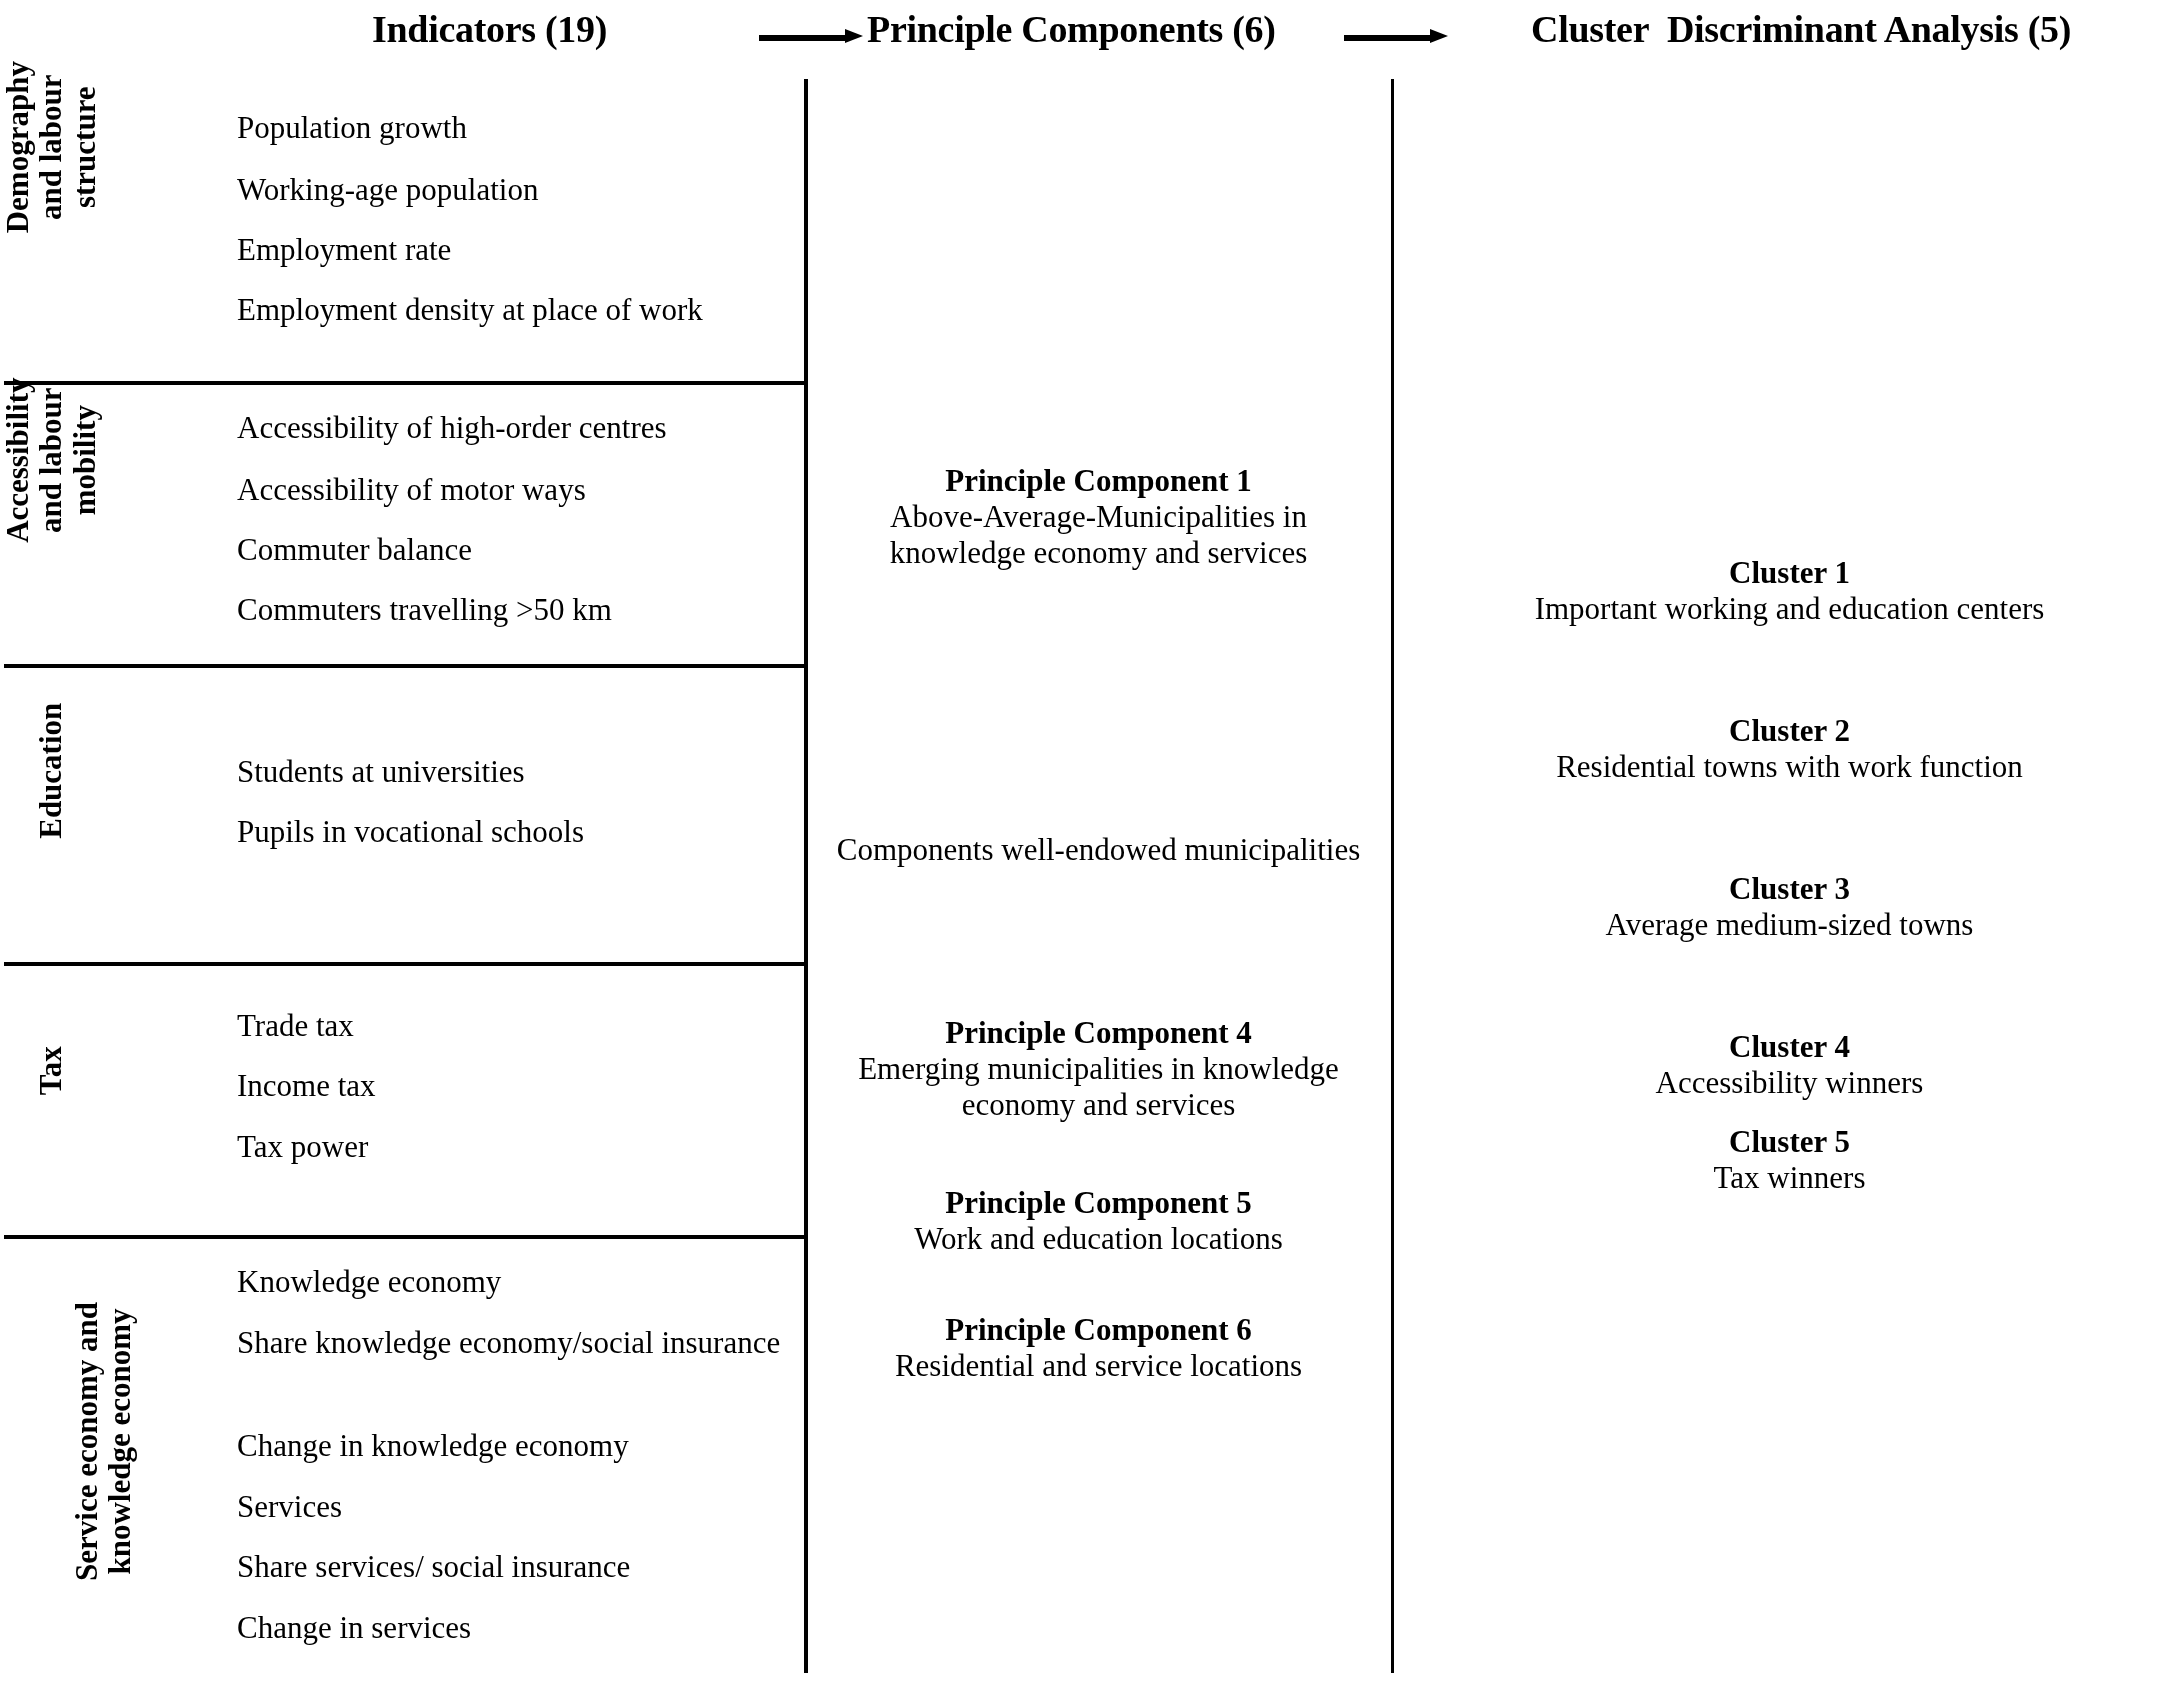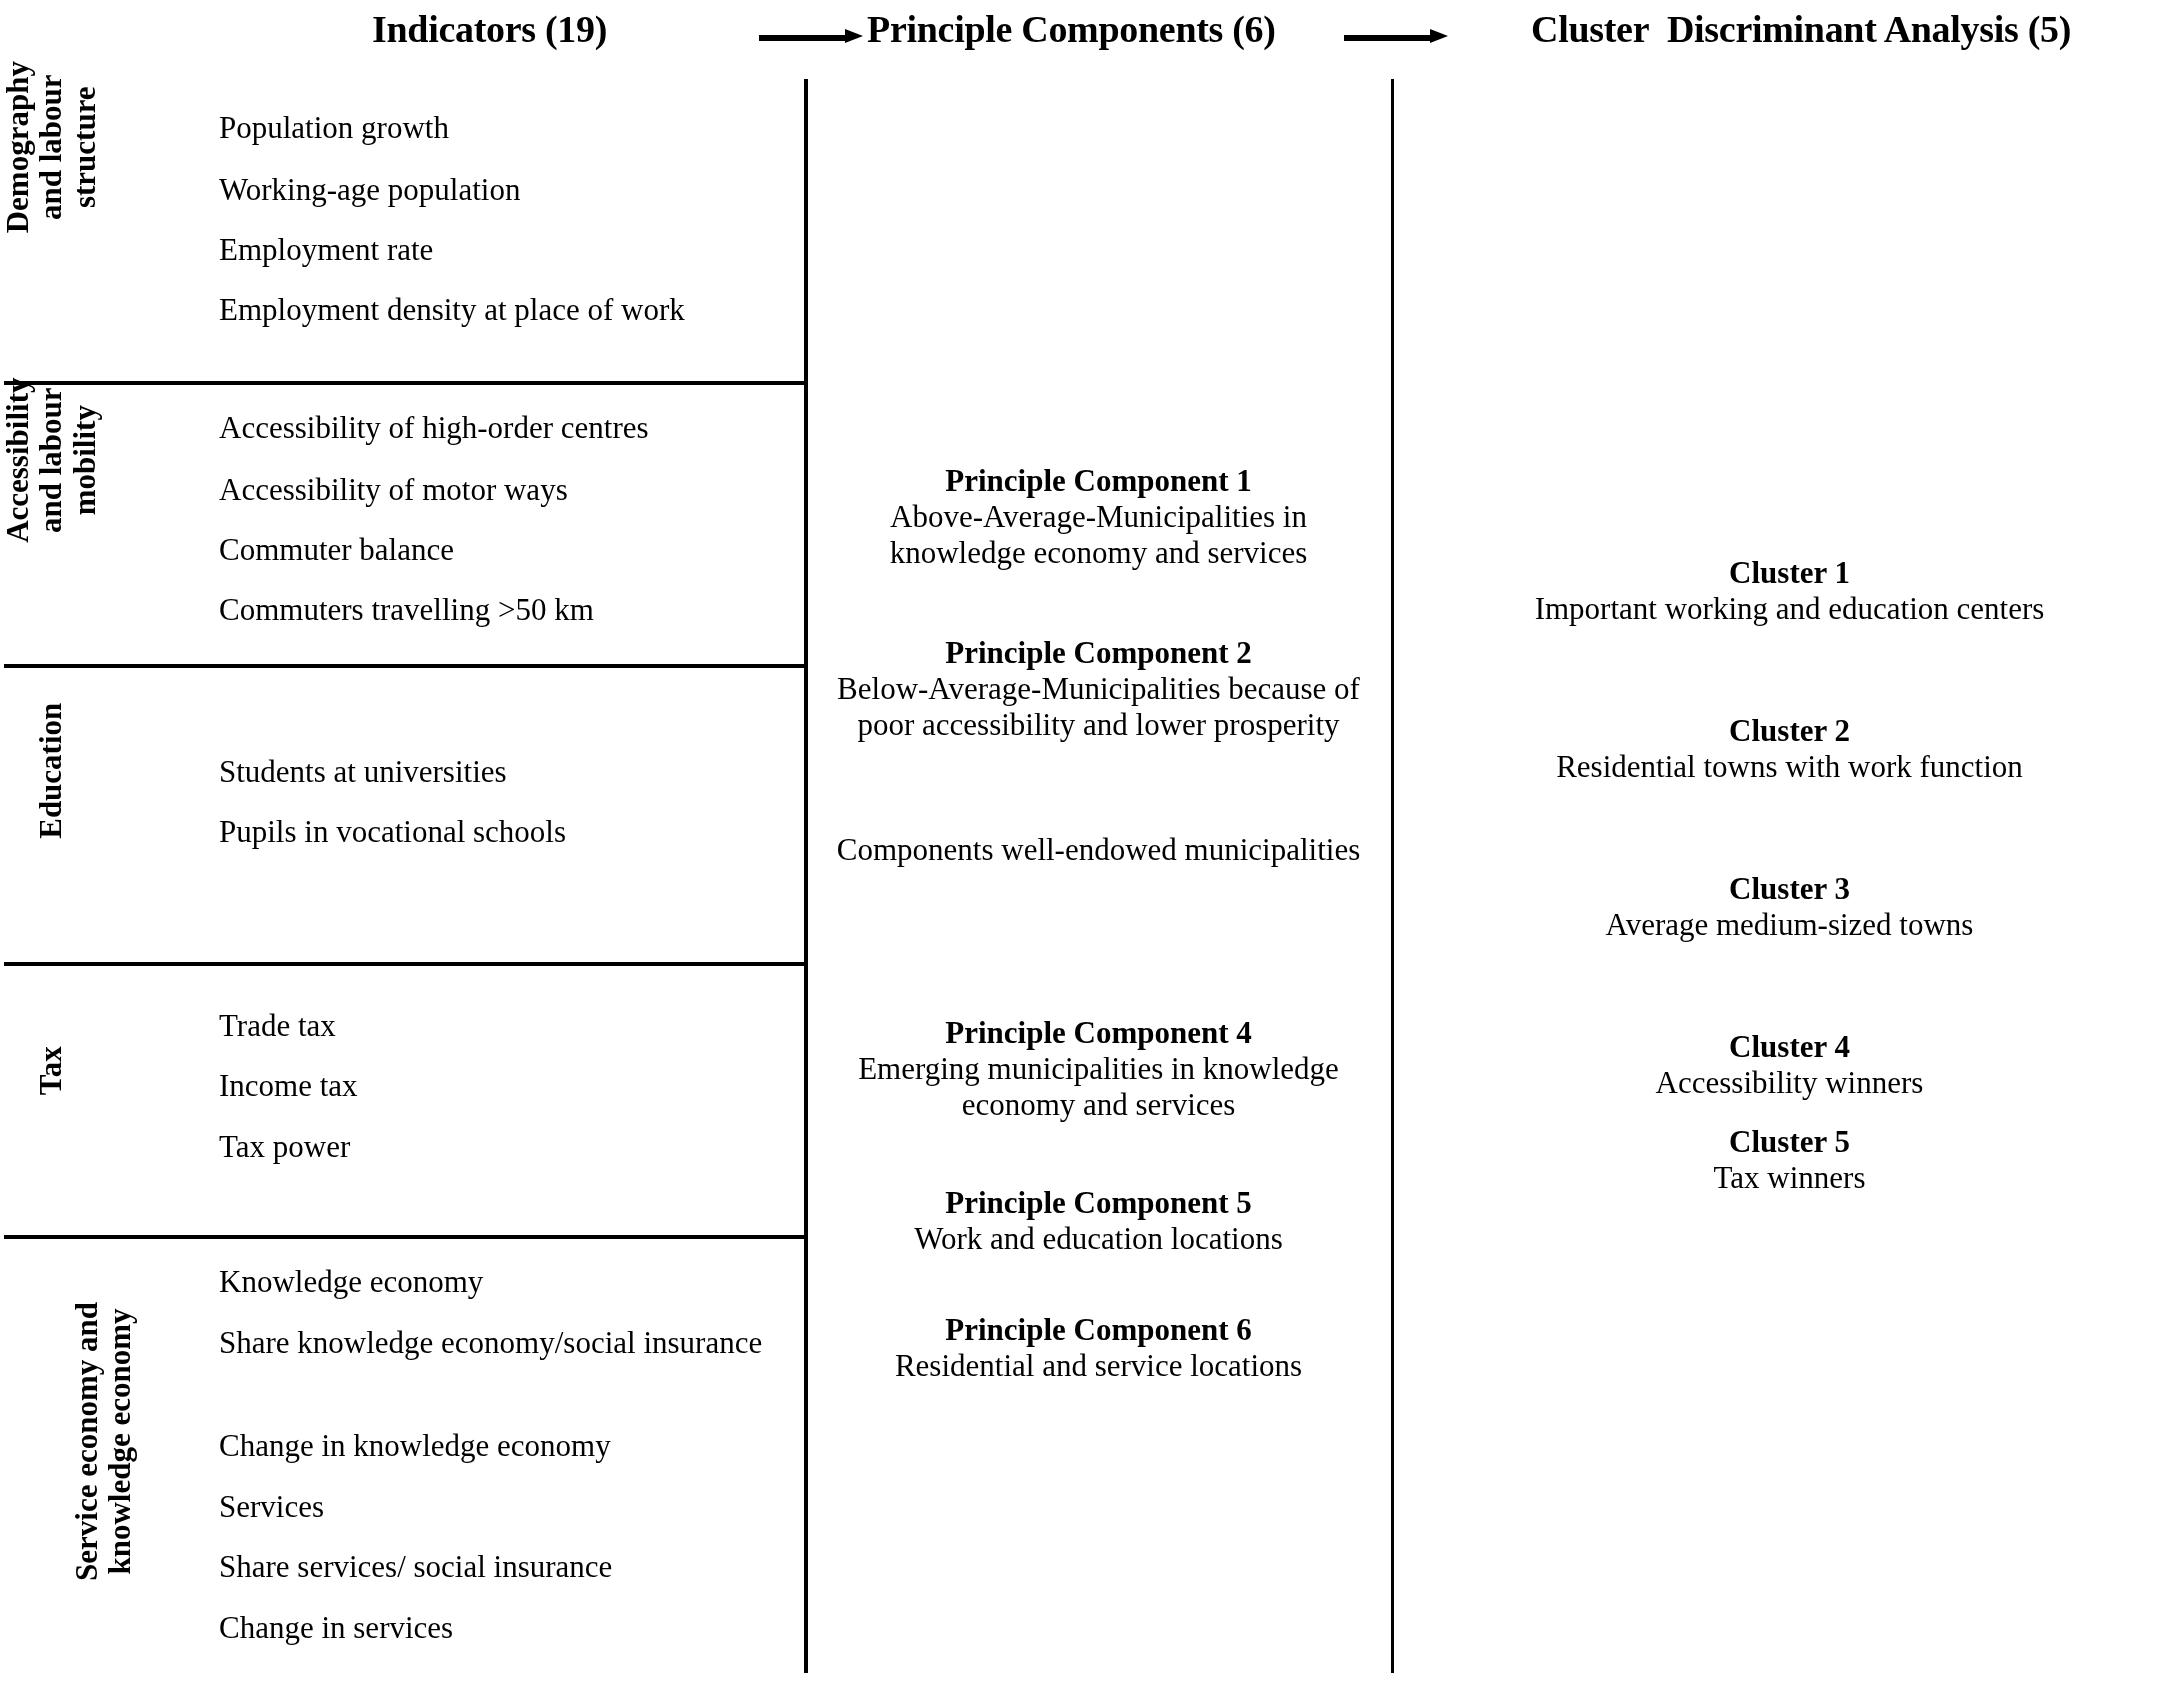--- a/index.html
+++ b/index.html
@@ -65,21 +65,21 @@
     line-height: 1.08;
     text-align: center;
     white-space: pre-line;
     transform-origin: center center;
     transform: rotate(-90deg);
   }
 
   
   .ind {
     position: absolute;
-    left: 219px;
+    left: 237px;
     width: 559px;
     font-size: 31px;
     line-height: 1.17;
   }
 
   
   .pc {
     position: absolute;
     left: 819px;
     width: 559px;
@@ -171,24 +171,20 @@
   <div class="ind" style="top:1428px;">Change in knowledge economy</div>
   <div class="ind" style="top:1489px;">Services</div>
   <div class="ind" style="top:1549px;">Share services/ social insurance</div>
   <div class="ind" style="top:1610px;">Change in services</div>
 
   <div class="pc" style="top:451px;">
     <div class="pc-title">Principle Component 1</div>
     <div class="pc-desc">Above-Average-Municipalities in knowledge economy and services</div>
   </div>
 
-  <div class="pc" style="top:623px;">
-    <div class="pc-title">Principle Component 2</div>
-    <div class="pc-desc">Below-Average-Municipalities because of poor accessibility and lower prosperity</div>
-  </div>
 
   <div class="pc" style="top:832px;">
     <div class="pc-desc">Components well-endowed municipalities</div>
   </div>
 
   <div class="pc" style="top:1003px;">
     <div class="pc-title">Principle Component 4</div>
     <div class="pc-desc">Emerging municipalities in knowledge economy and services</div>
   </div>
 

